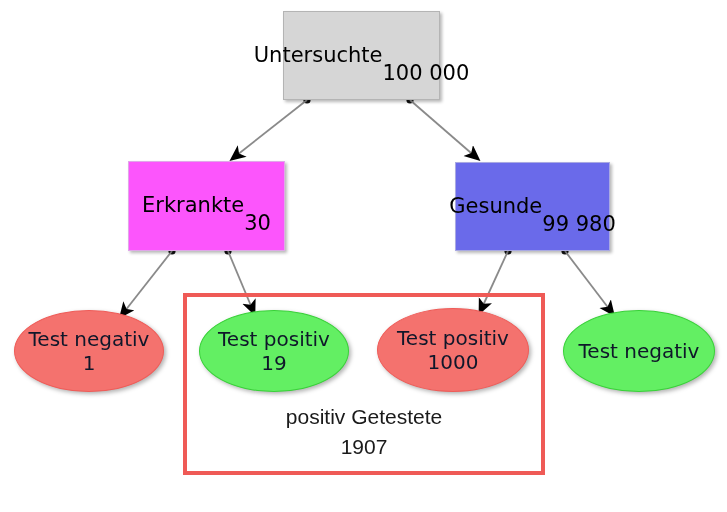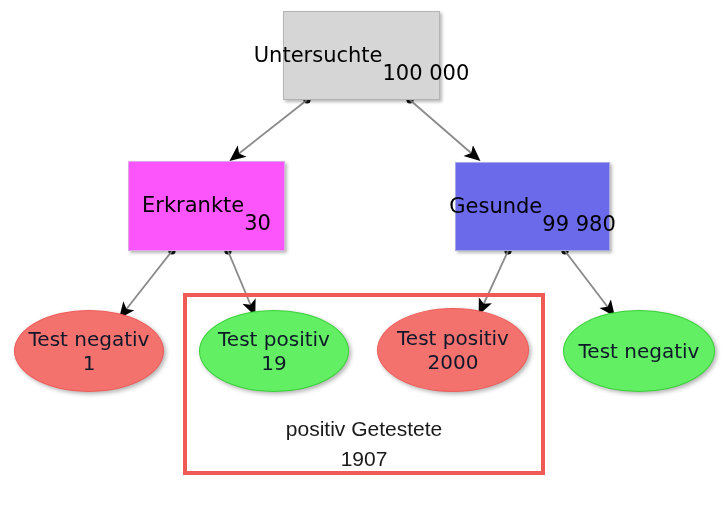--- a/index.html
+++ b/index.html
@@ -106,21 +106,20 @@
     position: absolute;
     left: 183px;
     top: 402px;
     width: 362px;
     text-align: center;
     font-family: "Liberation Sans", sans-serif;
     font-size: 21px;
     line-height: 1.42;
     color: #1a1a1a;
     z-index: 4;
-    margin-top: 12px;
   }
   #group-positive-caption .cl1 { display: block; }
   #group-positive-caption .cl2 { display: block; }
 </style>
 </head>
 <body>
 
 <div id="stage">
 
   <svg class="layer" viewBox="0 0 727 512">
@@ -183,21 +182,21 @@
     <span class="l2">1</span>
   </div>
 
   <div class="ellipse-node ell-green" id="ell-tp-krank">
     <span class="l1">Test positiv</span>
     <span class="l2">19</span>
   </div>
 
   <div class="ellipse-node ell-red" id="ell-tp-gesund">
     <span class="l1">Test positiv</span>
-    <span class="l2">2000</span>
+    <span class="l2">1000</span>
   </div>
 
   <div class="ellipse-node ell-green" id="ell-tn-gesund">
     <span class="l1">Test negativ</span>
   </div>
 
   <div id="group-positive-caption">
     <span class="cl1">positiv Getestete</span>
     <span class="cl2">1907</span>
   </div>

